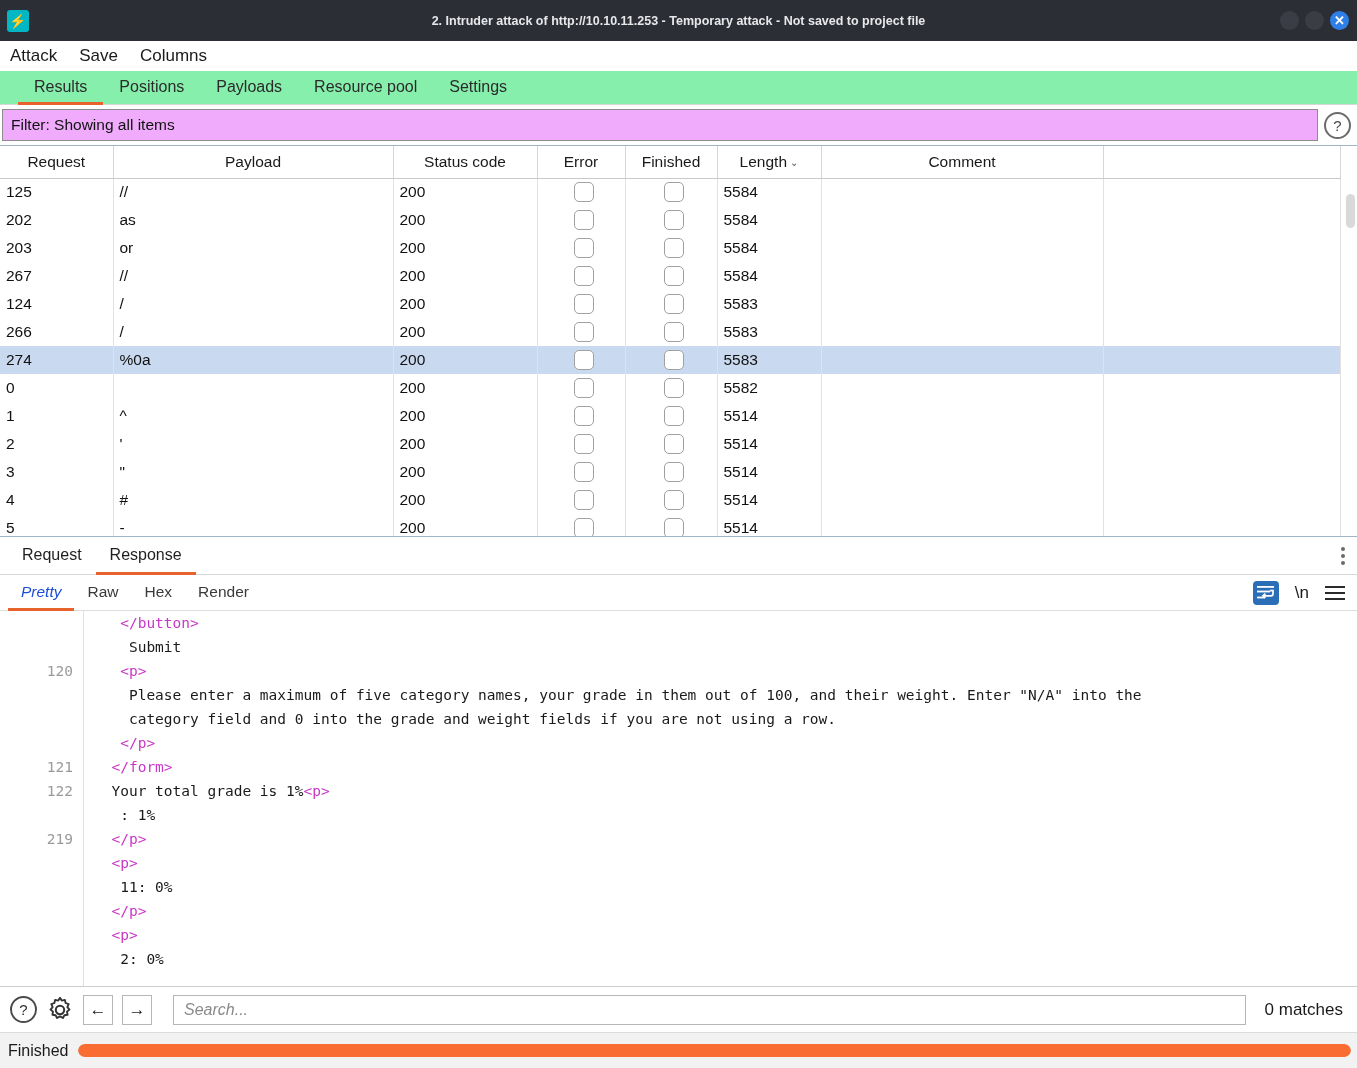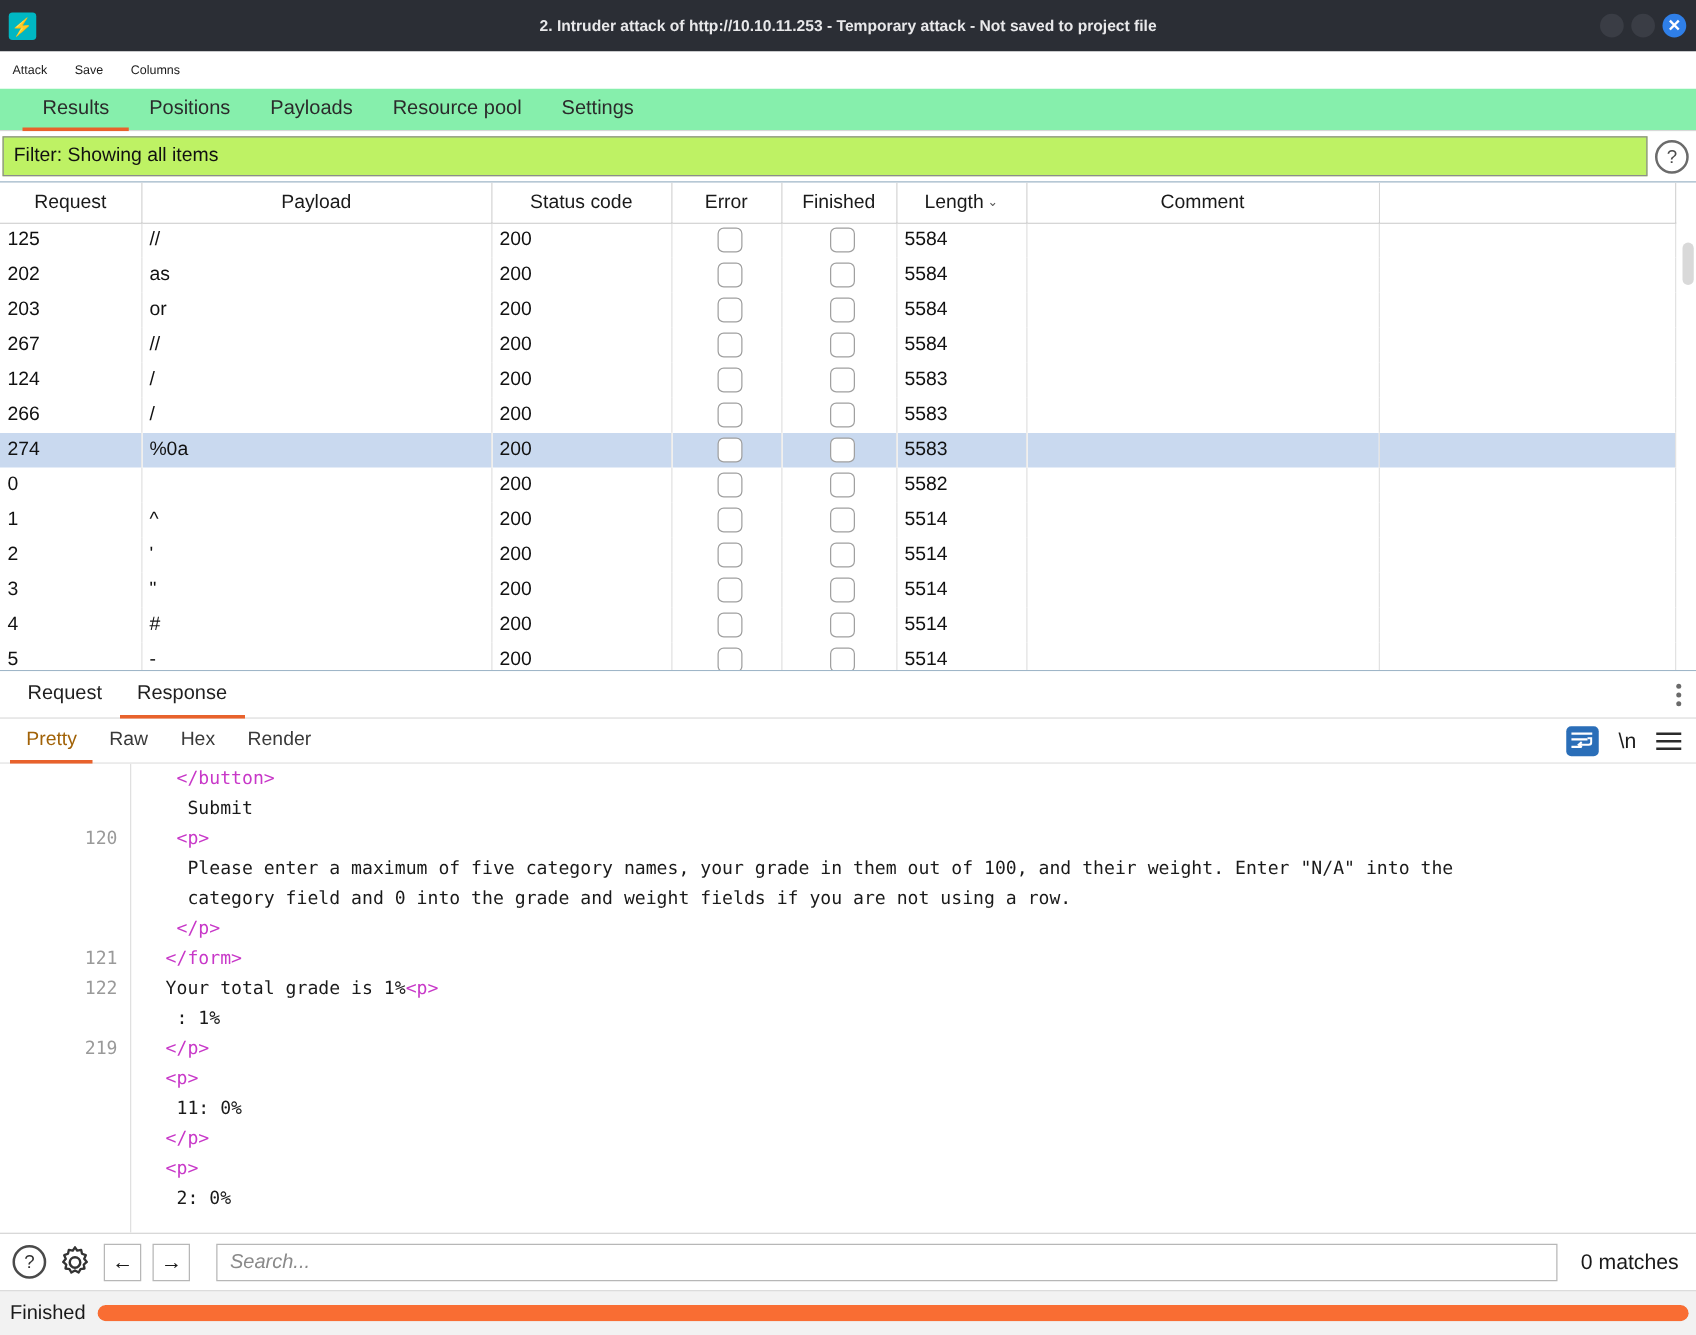--- a/index.html
+++ b/index.html
@@ -36,42 +36,42 @@
   .win-btn.close {
     background: #2f7fe8; color: #fff; font-size: 13px; line-height: 19px;
     text-align: center; font-weight: bold;
   }
 
   
   .menubar {
     height: 30px; display: flex; align-items: center;
     padding-left: 10px; gap: 22px; background: #fff; flex: none;
   }
-  .menubar span { font-size: 10px; color: #1a1a1a; }
+  .menubar span { font-size: 17px; color: #1a1a1a; }
 
   
   .maintabs {
     height: 34px; display: flex; align-items: stretch;
     padding-left: 18px; gap: 0; background: #86efac;
     border-bottom: 1px solid #d8d8d8; flex: none;
   }
   .maintab {
     padding: 0 16px; display: flex; align-items: center;
     font-size: 16px; color: #2b2b2b; border-bottom: 3px solid transparent;
     margin-bottom: -1px;
   }
   .maintab.active { border-bottom-color: #e8622c; }
 
   
   .filterrow {
     height: 40px; display: flex; align-items: center;
     padding: 0 6px 0 2px; gap: 6px; background: #fff; flex: none;
   }
   .filterbox {
-    flex: 1; height: 32px; border: 1px solid #8c8c8c; background: #bef264;
+    flex: 1; height: 32px; border: 1px solid #8c8c8c; background: #f0abfc;
     display: flex; align-items: center; padding-left: 8px;
     font-size: 15.5px; color: #111;
   }
   .help-circle {
     width: 27px; height: 27px; border-radius: 50%;
     border: 2px solid #6b6b6b; color: #4a4a4a;
     display: flex; align-items: center; justify-content: center;
     font-size: 15px; flex: none;
   }
 
@@ -129,42 +129,42 @@
   
   .viewtabs {
     height: 36px; display: flex; align-items: stretch; padding-left: 8px;
     border-bottom: 1px solid #ddd; background: #fff;
     position: relative; flex: none;
   }
   .viewtab {
     padding: 0 13px; display: flex; align-items: center; font-size: 15.5px;
     color: #3a3a3a; border-bottom: 3px solid transparent; margin-bottom: -1px;
   }
-  .viewtab.active { color: #a16207; border-bottom-color: #e8622c; }
+  .viewtab.active { color: #1d4ed8; border-bottom-color: #e8622c; font-style: italic; }
   .viewicons {
     position: absolute; right: 12px; top: 0; bottom: 0;
     display: flex; align-items: center; gap: 16px;
   }
   .ic-wrap {
     width: 26px; height: 24px; background: #2a6eb8; border-radius: 4px;
     display: flex; align-items: center; justify-content: center;
   }
   .ic-nl { font-size: 17px; color: #1b1b1b; font-family: "Liberation Sans", sans-serif; }
   .ic-burger { display: flex; flex-direction: column; gap: 4px; }
   .ic-burger i { width: 20px; height: 2px; background: #2b2b2b; display: block; }
 
   
   .codewrap {
     flex: 1; position: relative; overflow: hidden; background: #fff;
     font-family: "DejaVu Sans Mono", monospace; font-size: 14.5px;
   }
   .codeinner { display: flex; }
   .gutter {
     width: 84px; flex: none; text-align: right; padding-right: 10px;
-    color: #9a9a9a; border-right: 1px solid #e0e0e0; margin-left: 21px;
+    color: #9a9a9a; border-right: 1px solid #e0e0e0;
   }
   .gutter div, .codelines div { height: 24px; line-height: 24px; white-space: pre; }
   .codelines { padding-left: 10px; flex: 1; color: #1a1a1a; }
   .tag { color: #c838c8; }
 
   
   .searchbar {
     height: 46px; display: flex; align-items: center; gap: 9px;
     padding: 0 10px; border-top: 1px solid #ccc; background: #fff; flex: none;
   }

